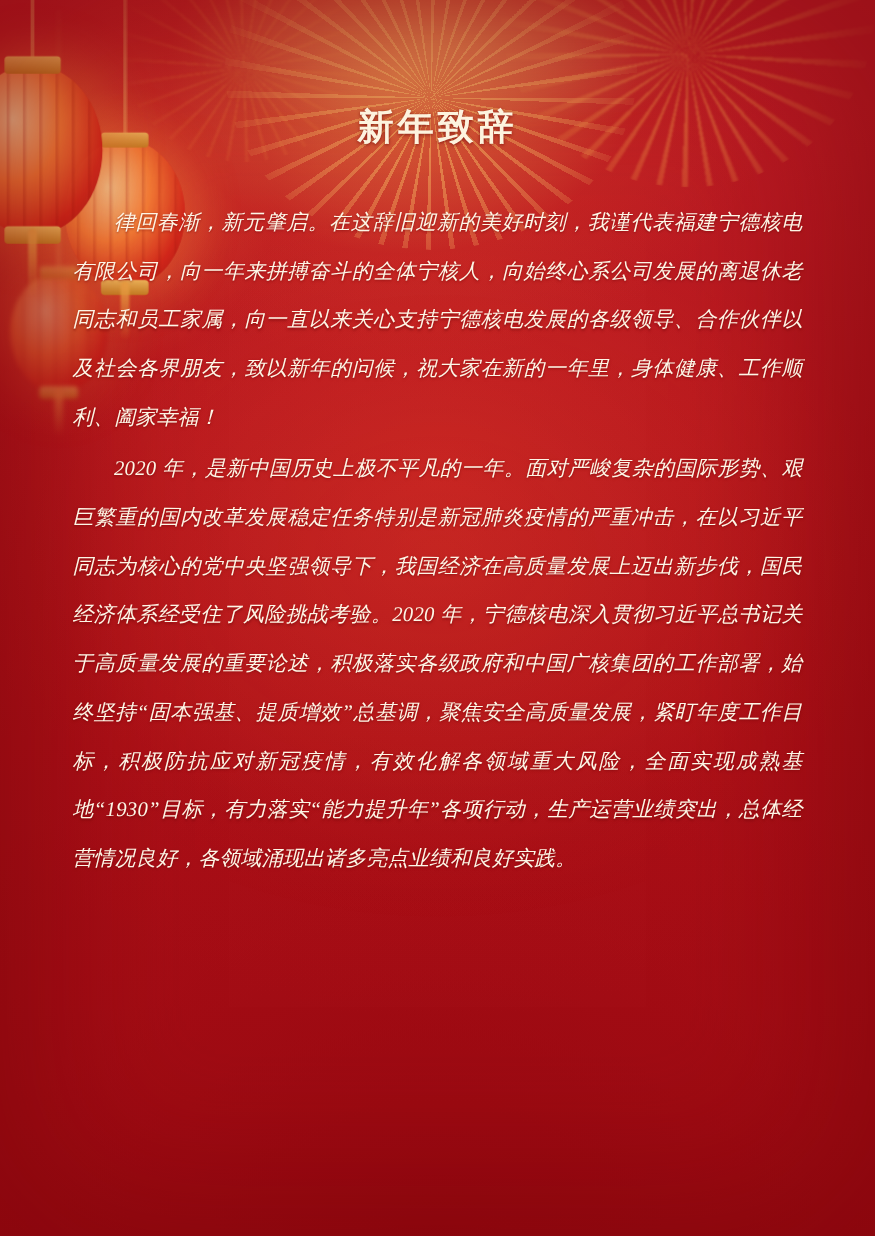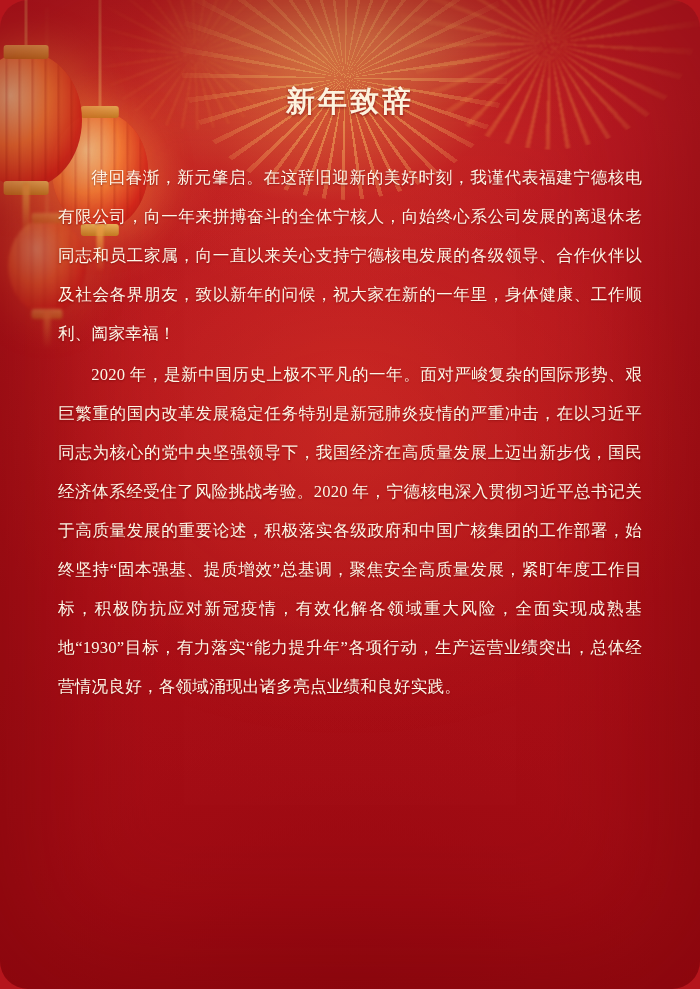--- a/index.html
+++ b/index.html
@@ -18,21 +18,20 @@
     position: relative;
     width: 700px;
     height: 989px;
     overflow: hidden;
     background:
       radial-gradient(ellipse 420px 320px at 46% 6%, rgba(255,196,90,0.55) 0%, rgba(214,60,40,0.25) 45%, rgba(180,20,25,0) 72%),
       radial-gradient(ellipse 300px 260px at 8% 16%, rgba(255,150,70,0.40) 0%, rgba(190,30,28,0.15) 55%, rgba(180,20,25,0) 78%),
       radial-gradient(ellipse 560px 520px at 50% 38%, rgba(208,38,34,0.55) 0%, rgba(176,16,22,0.2) 60%, rgba(165,12,20,0) 85%),
       radial-gradient(ellipse 700px 520px at 50% 100%, rgba(150,8,16,0.85) 0%, rgba(160,10,18,0.35) 50%, rgba(170,14,20,0) 80%),
       linear-gradient(180deg, #c2202a 0%, #b81a22 25%, #ab1018 60%, #a00c14 100%);
-    border-radius: 28px;
   }
 
   
   .burst {
     position: absolute;
     border-radius: 50%;
     pointer-events: none;
   }
   .burst-a {
     left: 180px; top: -90px; width: 330px; height: 290px;
@@ -143,20 +142,21 @@
     font-size: 29px;
     font-weight: bold;
     letter-spacing: 3px;
     color: #fdf3de;
     text-shadow: 0 1px 3px rgba(110,6,10,0.75);
     font-family: "Liberation Serif", "DejaVu Serif", serif;
   }
 
   .body-text {
     margin-top: 36px;
+    font-style: italic;
   }
   .para {
     margin: 0 0 2px 0;
     text-indent: 2em;
     font-size: 16.6px;
     line-height: 39px;
     color: #fdf6e6;
     text-align: justify;
     text-justify: inter-ideograph;
     letter-spacing: 0.2px;

